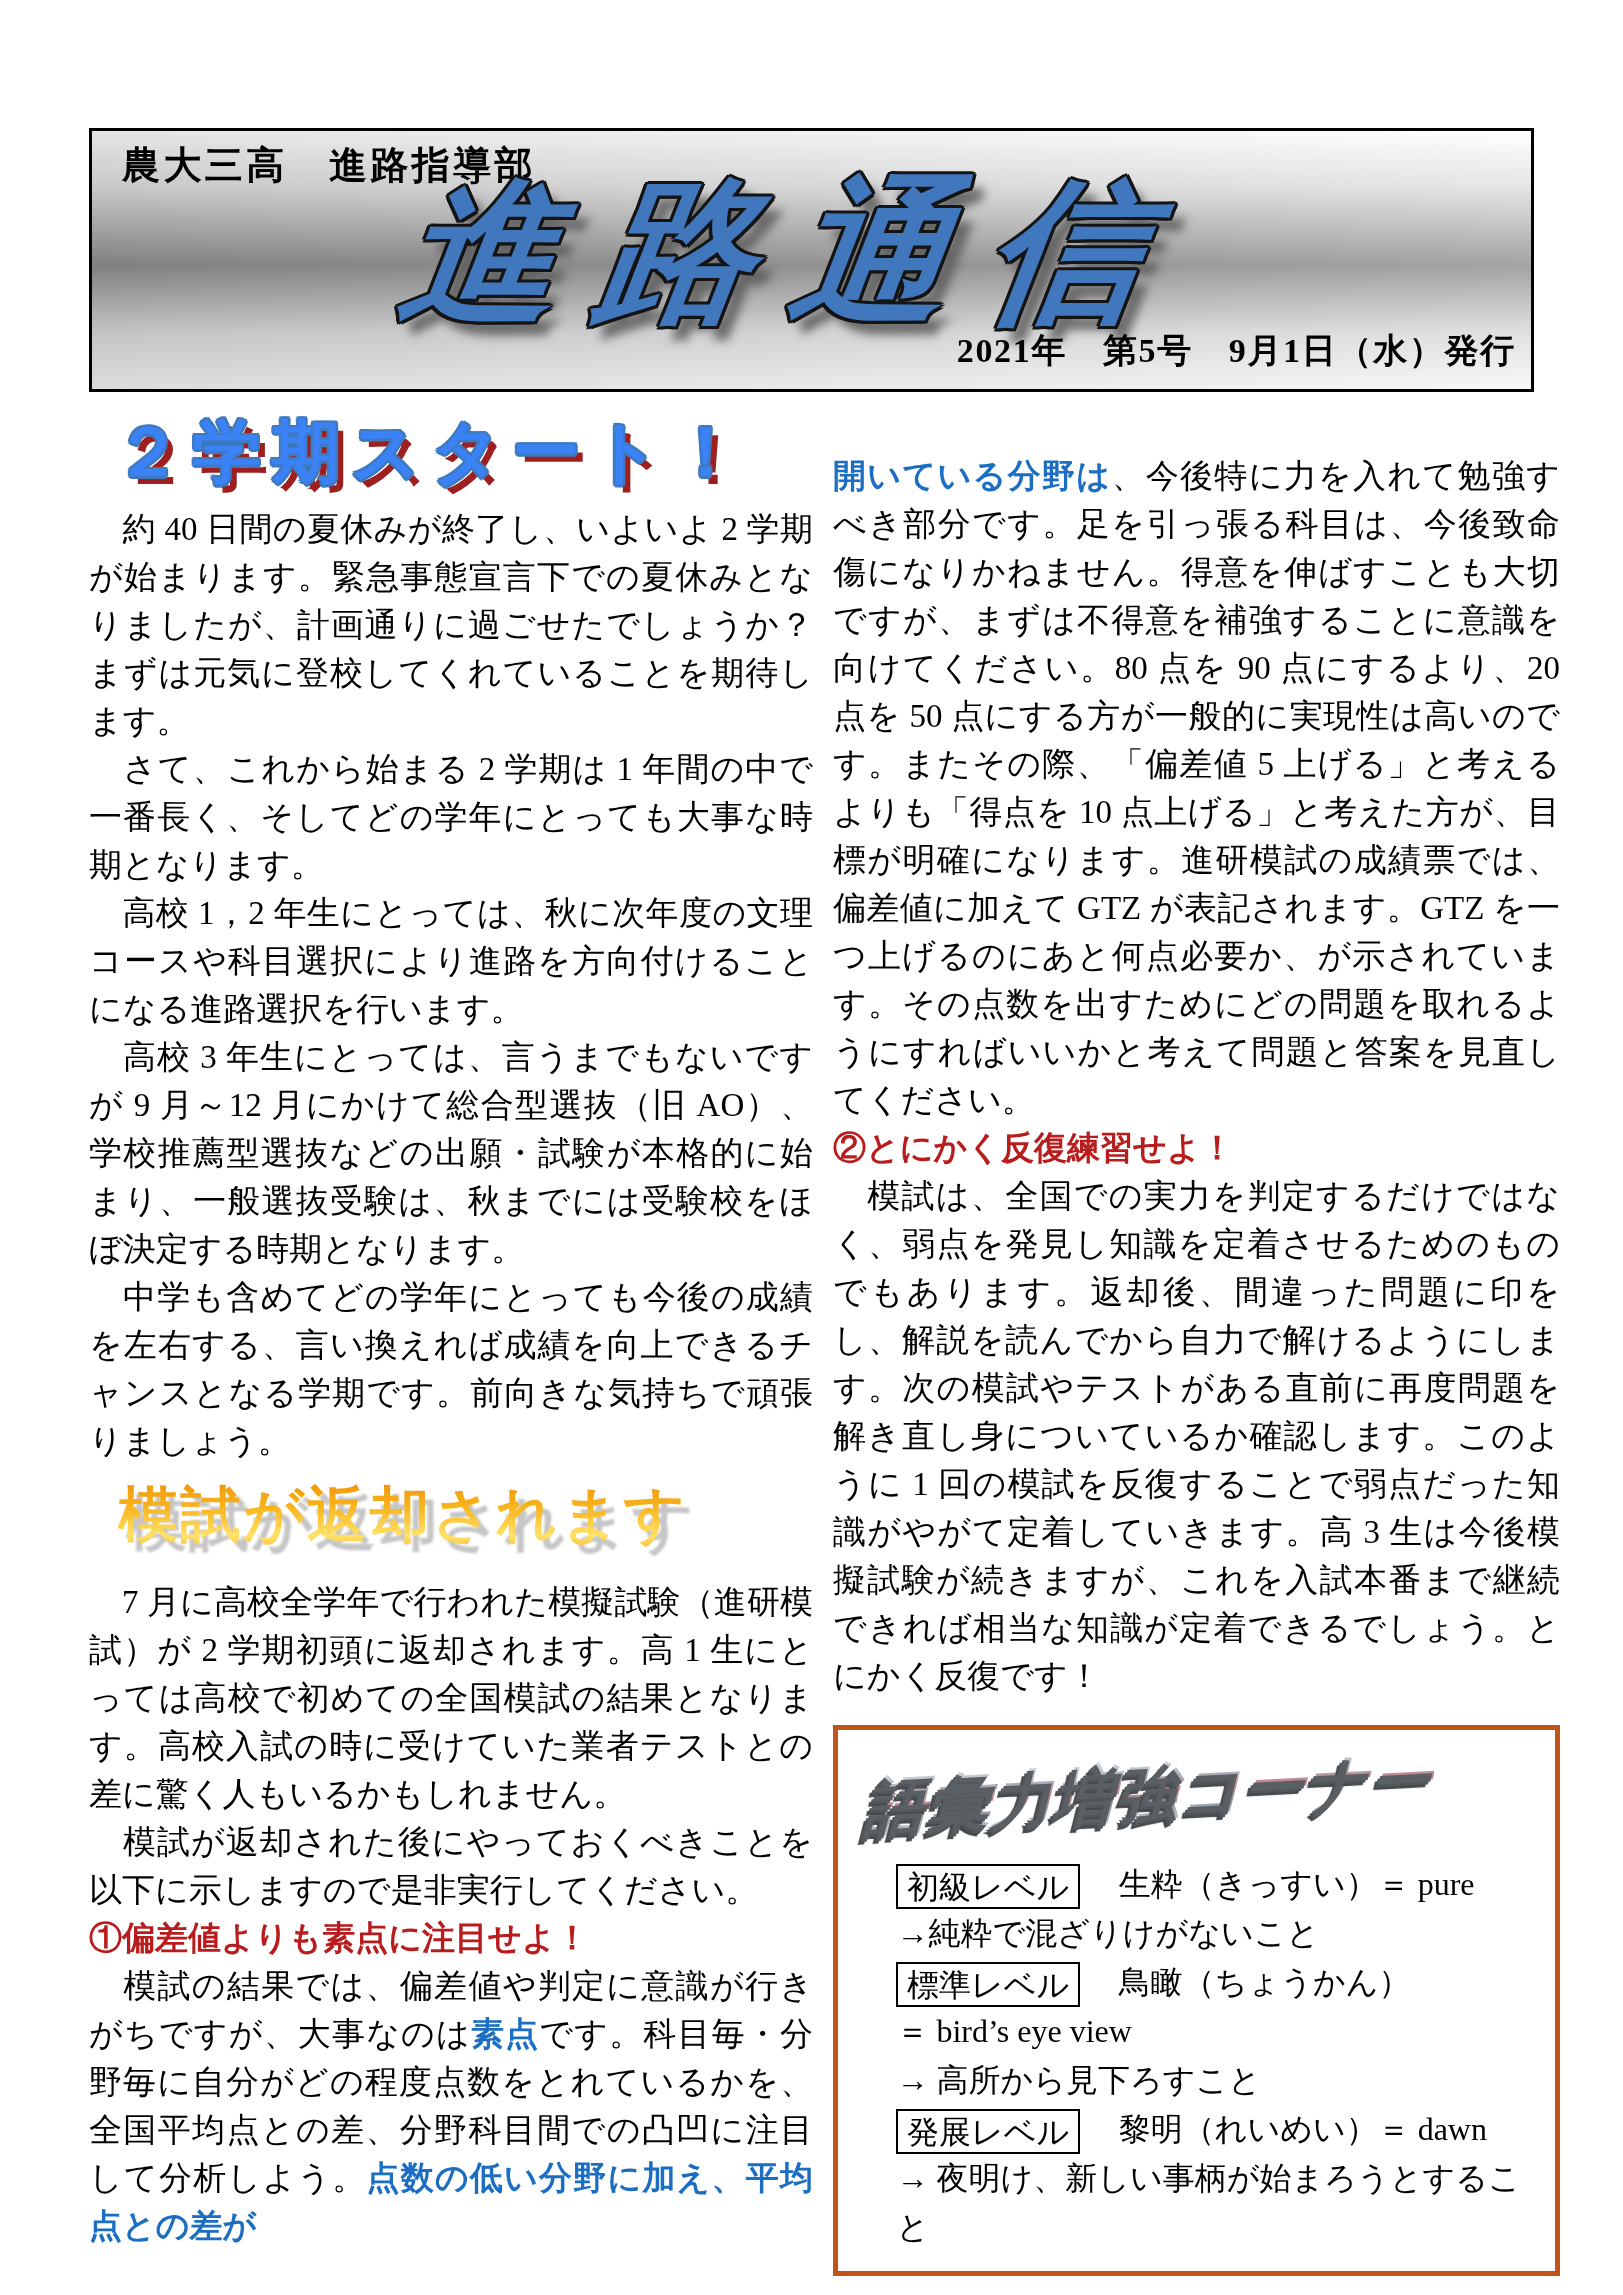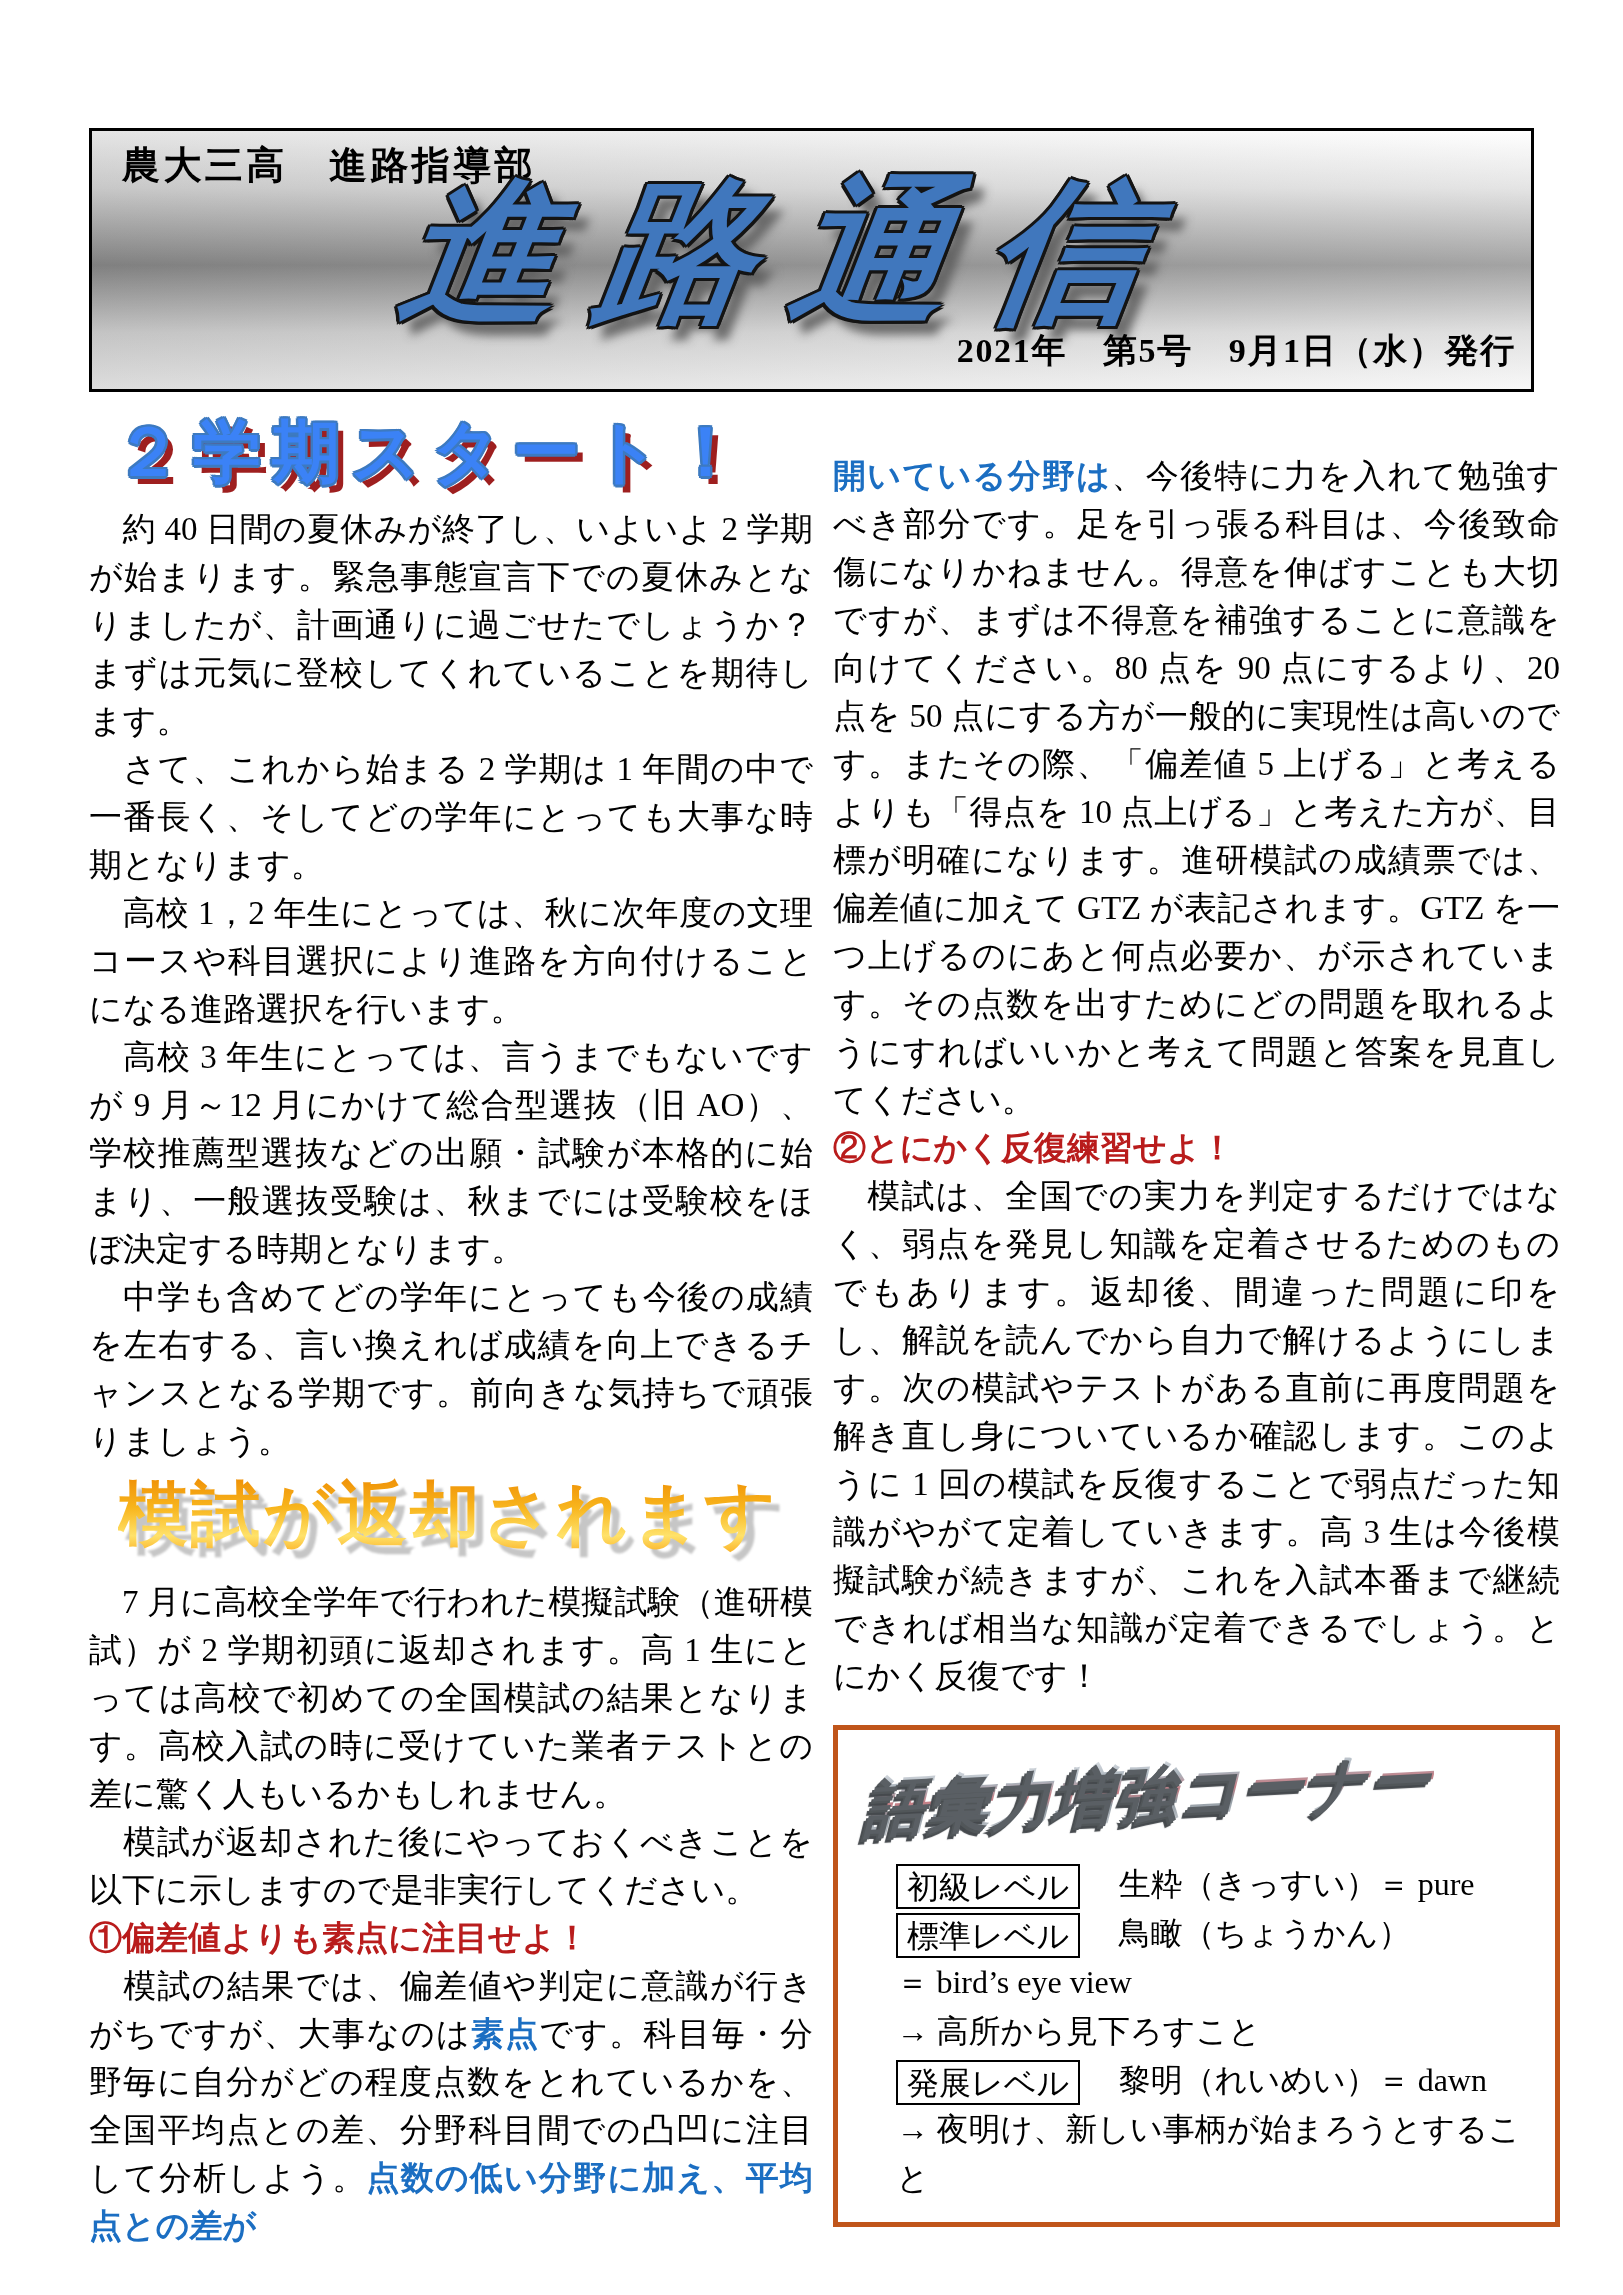--- a/index.html
+++ b/index.html
@@ -28,21 +28,21 @@
   .col p{margin:0;font-size:33px;line-height:48px;text-align:justify;}
 
   .hl1{margin:0 0 10px 25px;font-family:"Liberation Sans","DejaVu Sans",sans-serif;font-weight:bold;
     font-size:68px;line-height:88px;letter-spacing:11px;color:#3b82f6;white-space:nowrap;
     text-shadow:2.5px 0 0 #3d7ac0,-2.5px 0 0 #3d7ac0,0 2.5px 0 #3d7ac0,0 -2.5px 0 #3d7ac0,
                 1.7px 1.7px 0 #3d7ac0,-1.7px -1.7px 0 #3d7ac0,1.7px -1.7px 0 #3d7ac0,-1.7px 1.7px 0 #3d7ac0,
                 7.6px 7.6px 0 #9e1f1f;}
 
   .hl2wrap{position:relative;height:91px;margin:6.8px 0 15px 29px;
     font-family:"Liberation Sans","DejaVu Sans",sans-serif;font-weight:bold;
-    font-size:70px;line-height:85px;letter-spacing:2.5px;}
+    font-size:60px;line-height:85px;letter-spacing:2.5px;}
   .hl2{position:absolute;left:0;top:0;white-space:nowrap;}
   .hl2-shadow{color:#c6c6c6;transform:translate(8.5px,9.3px);filter:blur(0.8px);}
   .hl2-fill{color:#f59b0c;
     background:linear-gradient(180deg,#ee8a02 0%,#f8b51d 42%,#ffe26a 75%,#f9a81a 100%);
     -webkit-background-clip:text;background-clip:text;-webkit-text-fill-color:transparent;}
 
   .red-head{font-family:Liberation Serif, serif;font-weight:bold;color:#b91c1c;
     font-size:36px;line-height:48px;text-align:left;}
   .blue-strong{font-family:"Liberation Sans","DejaVu Sans",sans-serif;font-weight:bold;color:#1b6ec2;}
 
@@ -100,20 +100,23 @@
 
     <div class="vocab">
       <div class="wordart-wrap">
         <span class="wordart">語彙力増強コーナー</span>
       </div>
 
       <div class="vline">
         <span class="lvl">初級レベル</span>
         <span>生粋（きっすい）＝ pure</span>
       </div>
+      <div class="vline">
+        <span>→純粋で混ざりけがないこと</span>
+      </div>
 
       <div class="vline">
         <span class="lvl">標準レベル</span>
         <span>鳥瞰（ちょうかん）</span>
       </div>
       <div class="vline">
         <span>＝ bird’s eye view</span>
       </div>
       <div class="vline">
         <span>→ 高所から見下ろすこと</span>

